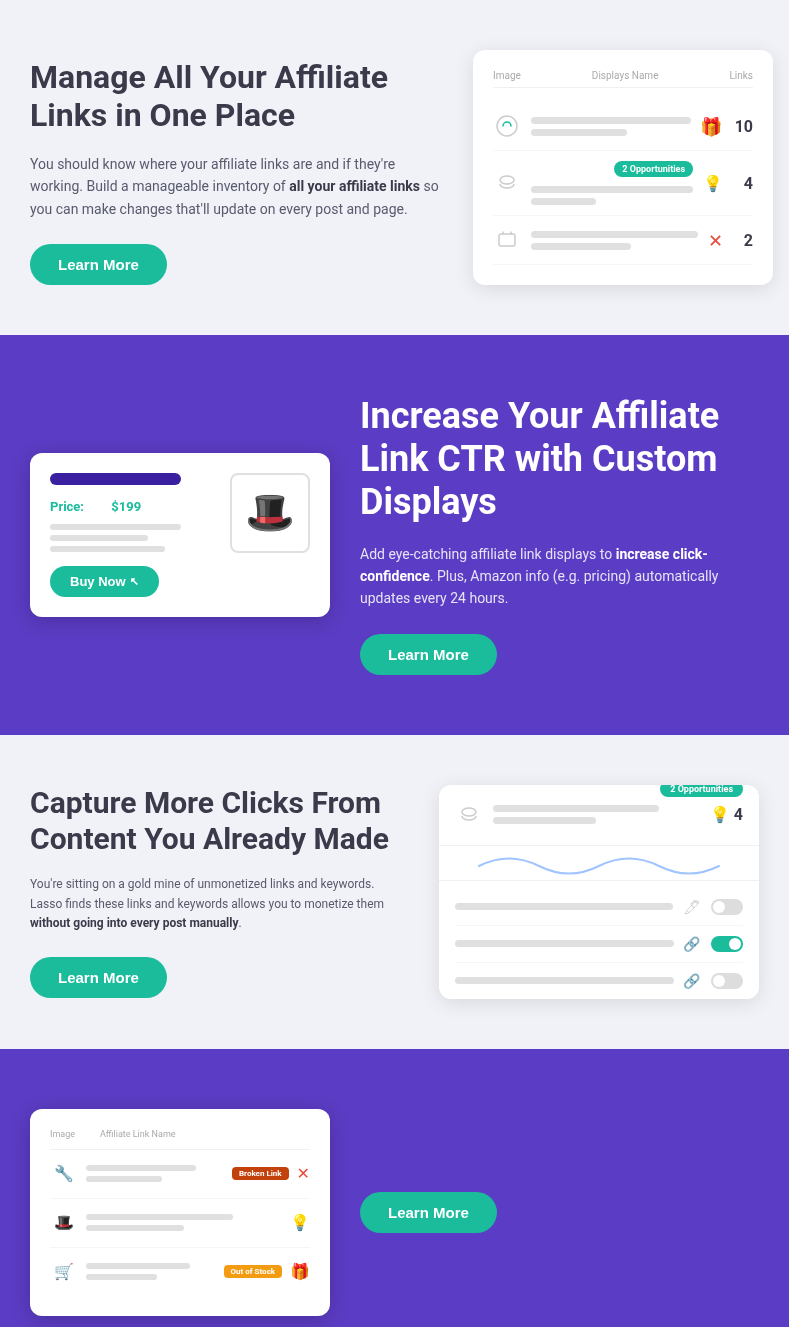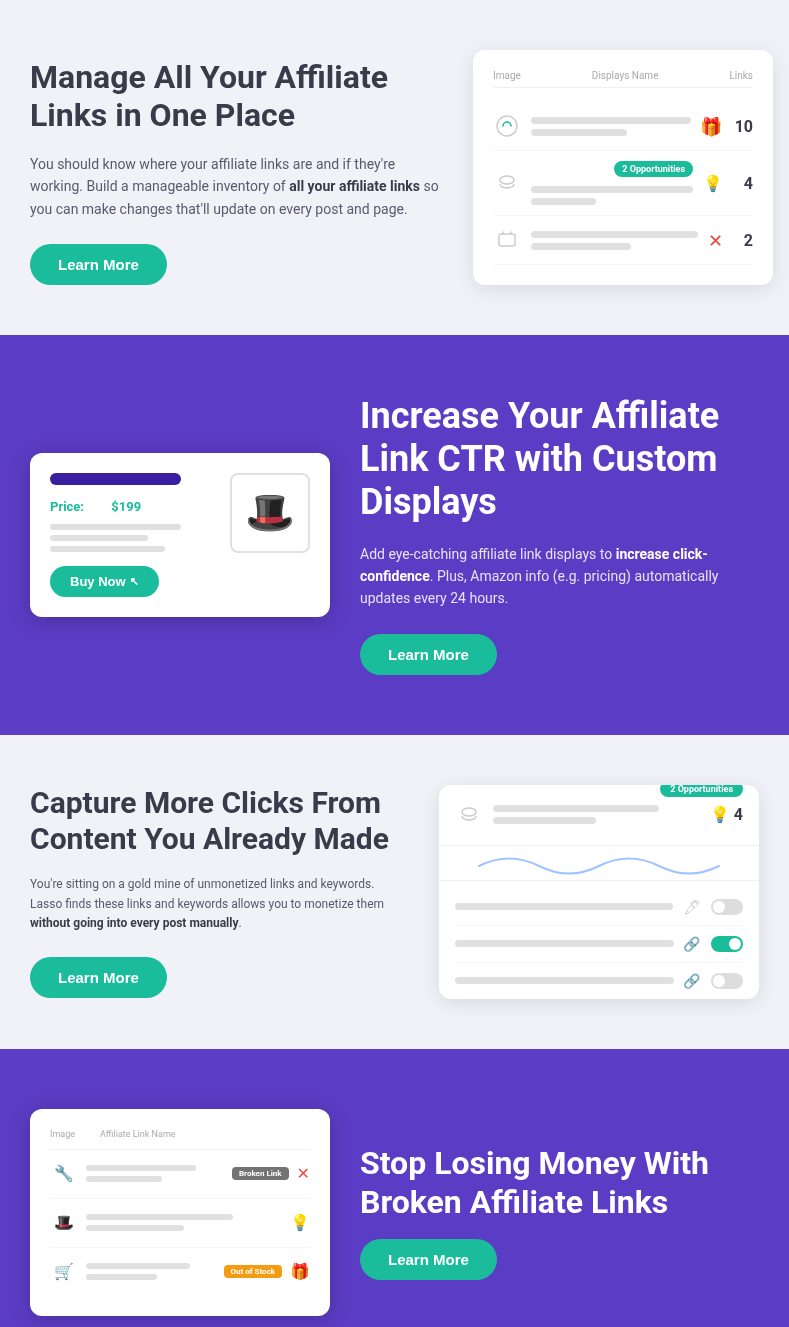--- a/index.html
+++ b/index.html
@@ -357,21 +357,21 @@
     .broken-col-image { width: 40px; }
     .broken-col-name { flex: 1; }
     .broken-row {
       display: flex;
       align-items: center;
       padding: 10px 0;
       border-bottom: 1px solid #f5f5f5;
       gap: 8px;
     }
     .broken-badge-red {
-      background: #737373;
+      background: #c2410c;
       color: #fff;
       font-size: 8px;
       font-weight: 700;
       border-radius: 4px;
       padding: 2px 7px;
       white-space: nowrap;
     }
     .broken-badge-orange {
       background: #f39c12;
       color: #fff;
@@ -573,16 +573,15 @@
       <div style="width:28px;height:28px;display:flex;align-items:center;justify-content:center;font-size:16px;flex-shrink:0;">🛒</div>
       <div style="flex:1;display:flex;flex-direction:column;gap:5px;">
         <div style="height:6px;background:#e0e0e0;border-radius:3px;width:80%;"></div>
         <div style="height:6px;background:#e0e0e0;border-radius:3px;width:55%;"></div>
       </div>
       <span class="broken-badge-orange">Out of Stock</span>
       <span style="color:#f39c12;font-size:16px;">🎁</span>
     </div>
   </div>
   <div class="text-col">
-    <h2>Stop Losing Money With Broken Affiliate Links</h2>
     <button class="btn-teal">Learn More</button>
   </div>
 </section>
 
 </body></html>

